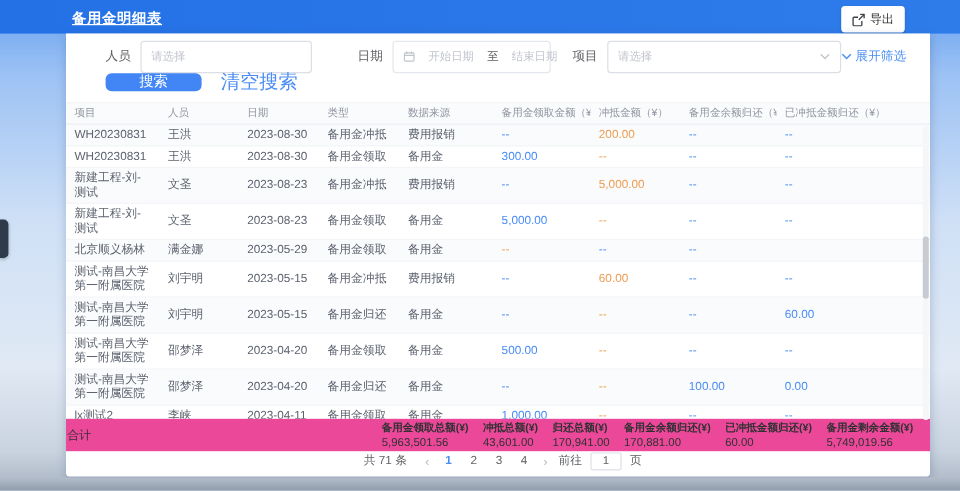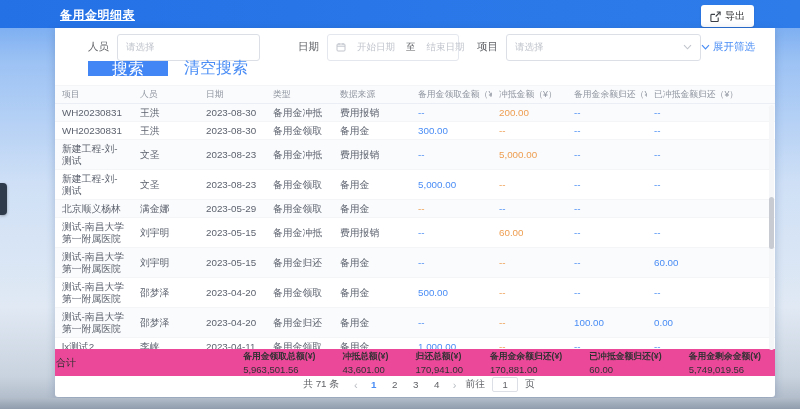--- a/index.html
+++ b/index.html
@@ -34,43 +34,43 @@
   .f-input.project { width:195px; justify-content:space-between; }
   .ph { color:#c0c4cc; font-size:9.5px; white-space:nowrap; }
   .date-sep { color:#606266; font-size:9.5px; }
   .g-date { display:flex; align-items:center; margin-left:38px; }
   .g-project { display:flex; align-items:center; margin-left:18px; }
   .expand-link { margin-left:auto; color:#4a8df5; font-size:10.5px; display:flex; align-items:center; gap:3px;
     cursor:pointer; white-space:nowrap; }
 
   
   .btn-row { position:absolute; top:30px; left:33px; display:flex; align-items:center; gap:16px; }
-  .search-btn { width:80px; height:15px; background:#4285f4; color:#fff; font-size:16px; border:none;
-    border-radius:0; cursor:pointer; line-height:15px; font-family:inherit; }
+  .search-btn { width:80px; height:15px; background:#4285f4; color:#fff; font-size:12px; border:none;
+    border-radius:5px; cursor:pointer; line-height:15px; font-family:inherit; }
   .clear-link { color:#4a8df5; font-size:16px; cursor:pointer; }
 
   
   .table { position:absolute; top:57px; left:0; right:0; }
   .thead, .tr { display:grid; grid-template-columns:78px 66px 67px 67px 78px 81px 75px 80px 1fr; }
   .thead { background:#fafbfc; border-bottom:1px solid #ebeef5; border-top:1px solid #f3f5f7; height:19px; align-items:center; }
   .th { font-size:8.8px; color:#8f95a0; padding:0 4px 0 7px; white-space:nowrap; overflow:hidden; }
   .tbody { height:245px; overflow:hidden; }
   .tr { border-bottom:1px solid #f3f5f7; align-items:center; }
   .tr.zebra { background:#fafbfc; }
   .td { font-size:9.8px; color:#5c626e; padding:2.5px 6px 2.5px 7px; line-height:12px; word-break:break-all; }
   .td.blue { color:#4a8df5; }
   .td.orange { color:#ee9e52; }
 
   .vscroll { position:absolute; top:20px; right:1px; width:5px; height:245px; background:#f5f6f8; border-radius:3px; }
   .vthumb { position:absolute; top:92px; left:0; width:5px; height:52px; background:#c8ccd2; border-radius:3px; }
 
   
   .summary { display:flex; align-items:center; background:#ec4899; height:27px; padding:0 14px 0 1px; }
   .sum-label { font-size:10px; color:#303133; }
-  .sum-stats { margin-left:auto; display:flex; gap:27px;align-items:flex-end; }
+  .sum-stats { margin-left:auto; display:flex; gap:12px;align-items:flex-end; }
   .stat-label { font-size:8.8px; color:#303133; font-weight:600; white-space:nowrap; }
   .stat-value { font-size:9.5px; color:#303133; margin-top:1px; }
 
   
   .pagination { position:absolute; bottom:5px; left:8px; right:0; display:flex; justify-content:center;
     align-items:center; gap:7px; font-size:9.8px; color:#606266; }
   .pg-total { margin-right:6px; }
   .pg-arrow { color:#b8bcc2; font-size:11px; cursor:pointer; padding:0 2px; }
   .pg-num { min-width:14px; text-align:center; cursor:pointer; color:#606266; }
   .pg-num.active { color:#4a8df5; font-weight:bold; }

